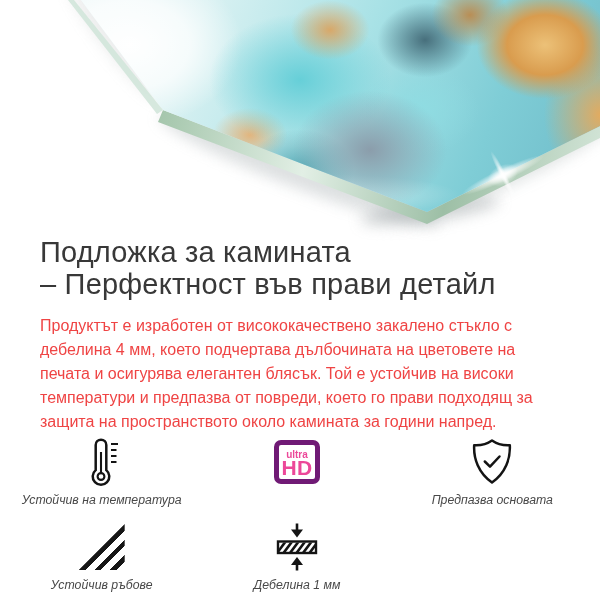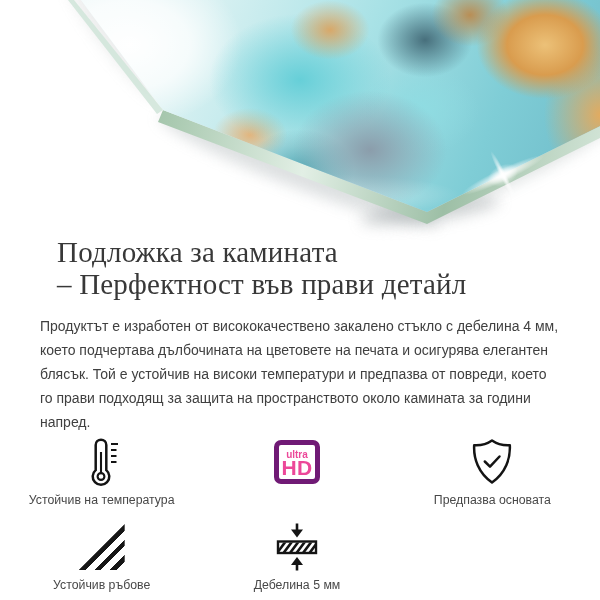--- a/index.html
+++ b/index.html
@@ -32,30 +32,30 @@
       radial-gradient(60px 45px at 330px 30px,#d8a869 0%,rgba(216,168,105,0) 66%),
       radial-gradient(130px 95px at 300px 80px,#66cfd8 0%,rgba(102,207,216,0) 70%),
       radial-gradient(90px 70px at 420px 110px,#8fdce2 0%,rgba(143,220,226,0) 65%),
       radial-gradient(55px 40px at 250px 135px,#e2b57e 0%,rgba(226,181,126,0) 68%),
       radial-gradient(150px 110px at 130px 45px,#ffffff 0%,rgba(255,255,255,.75) 40%,rgba(255,255,255,0) 75%),
       radial-gradient(200px 30px at 320px 195px,rgba(255,255,255,.5) 0%,rgba(255,255,255,0) 70%),
       linear-gradient(112deg,#f6fbfb 0%,#d9f1f2 30%,#a9e2e6 55%,#7fcdd6 78%,#6db9c7 100%);}
   .sparkle{position:absolute;left:455px;top:139px;}
 
   
-  h1{margin:6px 0 0;padding:0 57px;font-family:Liberation Serif, serif;font-weight:400;
+  h1{margin:6px 0 0;padding:0 40px;font-family:Liberation Sans, sans-serif;font-weight:400;
      font-size:29px;line-height:32px;color:#383838;letter-spacing:.2px;}
   h1 .h-line{display:block;}
-  .desc{margin:14px 40px 0;max-width:540px;font-size:14px;line-height:24px;color:#404040;}
+  .desc{margin:14px 40px 0;max-width:540px;font-size:16px;line-height:24px;color:#ef4444;}
 
   
   .features{display:grid;grid-template-columns:repeat(3,1fr);row-gap:14px;margin:2px 10px 0 4px;}
   .feature{display:flex;flex-direction:column;align-items:center;}
   .icon-box{height:52px;display:flex;align-items:center;justify-content:center;}
-  .feature-label{margin-top:5px;font-size:12.3px;color:#484848;}
+  .feature-label{margin-top:5px;font-size:12.3px;color:#484848;font-style:italic;}
   .ico{stroke:#141414;fill:none;stroke-width:2.5;}
 
   .uhd{width:36px;height:34px;border:5px solid #701a75;border-radius:7px;
        display:flex;flex-direction:column;align-items:center;justify-content:center;color:#ec4899;}
   .uhd-top{font-size:10px;font-weight:bold;line-height:10px;}
   .uhd-bottom{font-size:21px;font-weight:bold;line-height:15px;letter-spacing:.3px;}
 
   .stripes{width:46px;height:46px;clip-path:polygon(0 100%,100% 0,100% 100%);
        background:repeating-linear-gradient(135deg,#161616 0 4.8px,rgba(0,0,0,0) 4.8px 10.8px);}
 </style>
@@ -156,17 +156,17 @@
             <line class="ico" style="stroke-width:2.6" x1="29" y1="32" x2="38" y2="20"></line>
             <line class="ico" style="stroke-width:2.6" x1="35.5" y1="32" x2="44.5" y2="20"></line>
           </g>
           <rect class="ico" style="stroke-width:2.4" x="4" y="20.5" width="38" height="11.5"></rect>
           <line class="ico" style="stroke-width:2.6" x1="23" y1="2.5" x2="23" y2="9"></line>
           <polygon points="17,8.5 29,8.5 23,16.5" fill="#141414"></polygon>
           <line class="ico" style="stroke-width:2.6" x1="23" y1="49.5" x2="23" y2="43"></line>
           <polygon points="17,44 29,44 23,36" fill="#141414"></polygon>
         </svg>
       </div>
-      <div class="feature-label">Дебелина 5 мм</div>
+      <div class="feature-label">Дебелина 1 мм</div>
     </div>
 
   </div>
 </div>
 
 </body></html>

